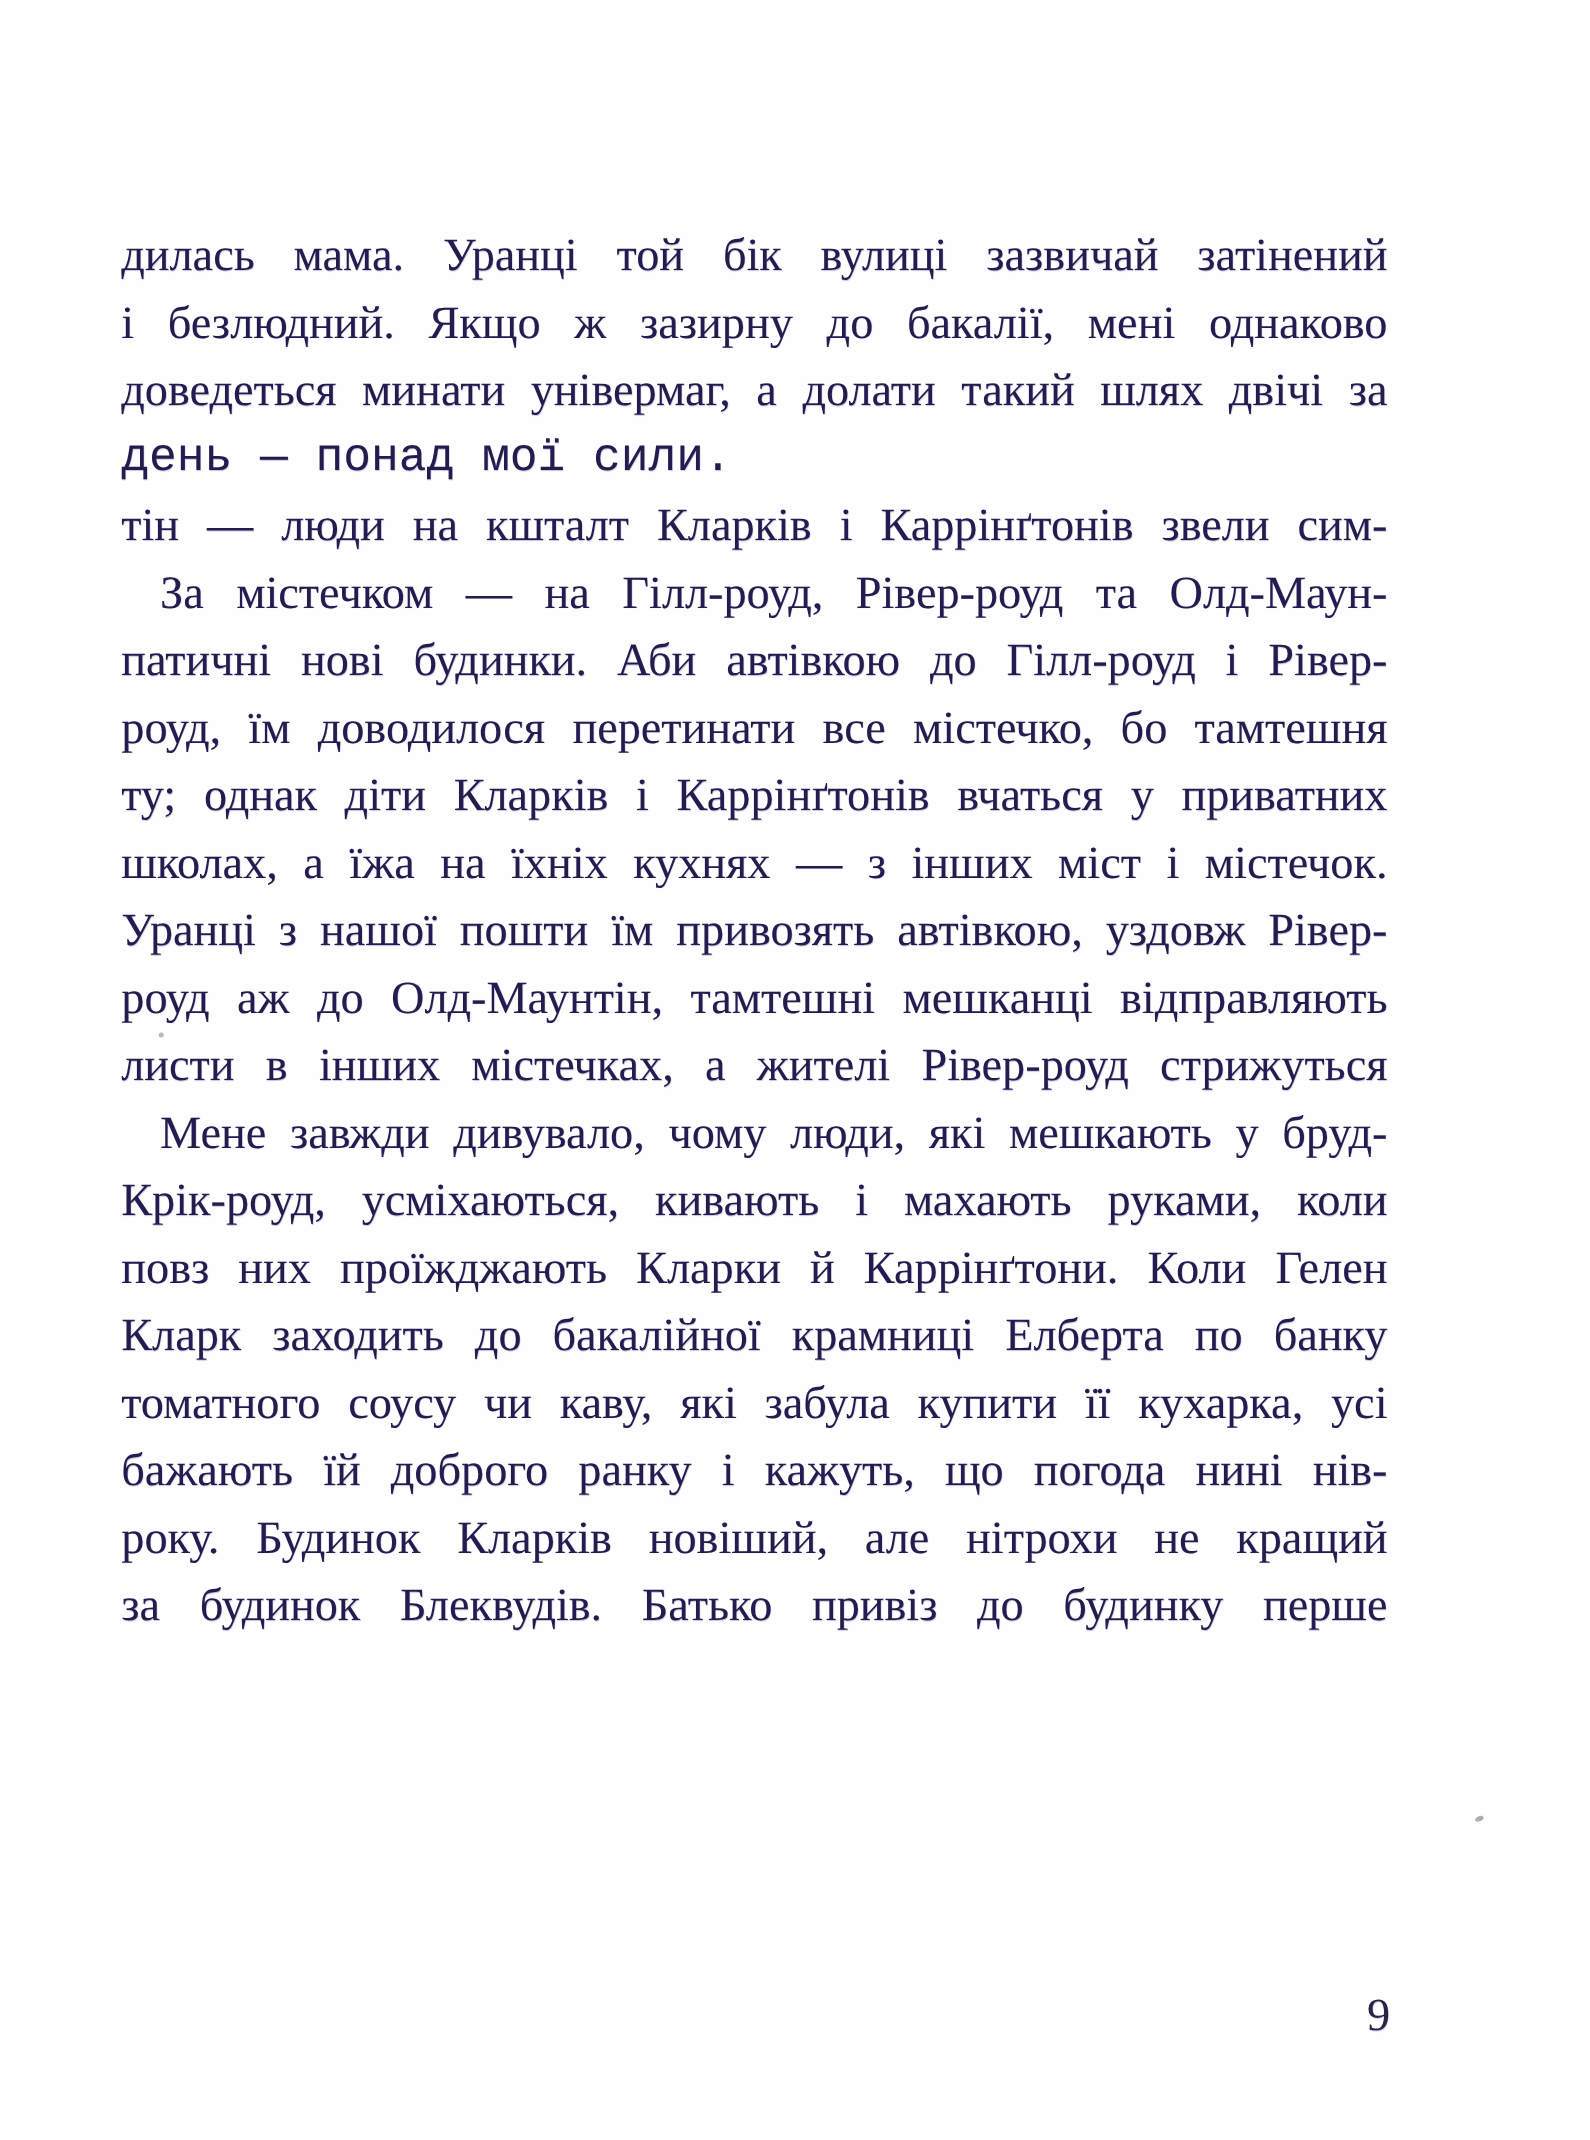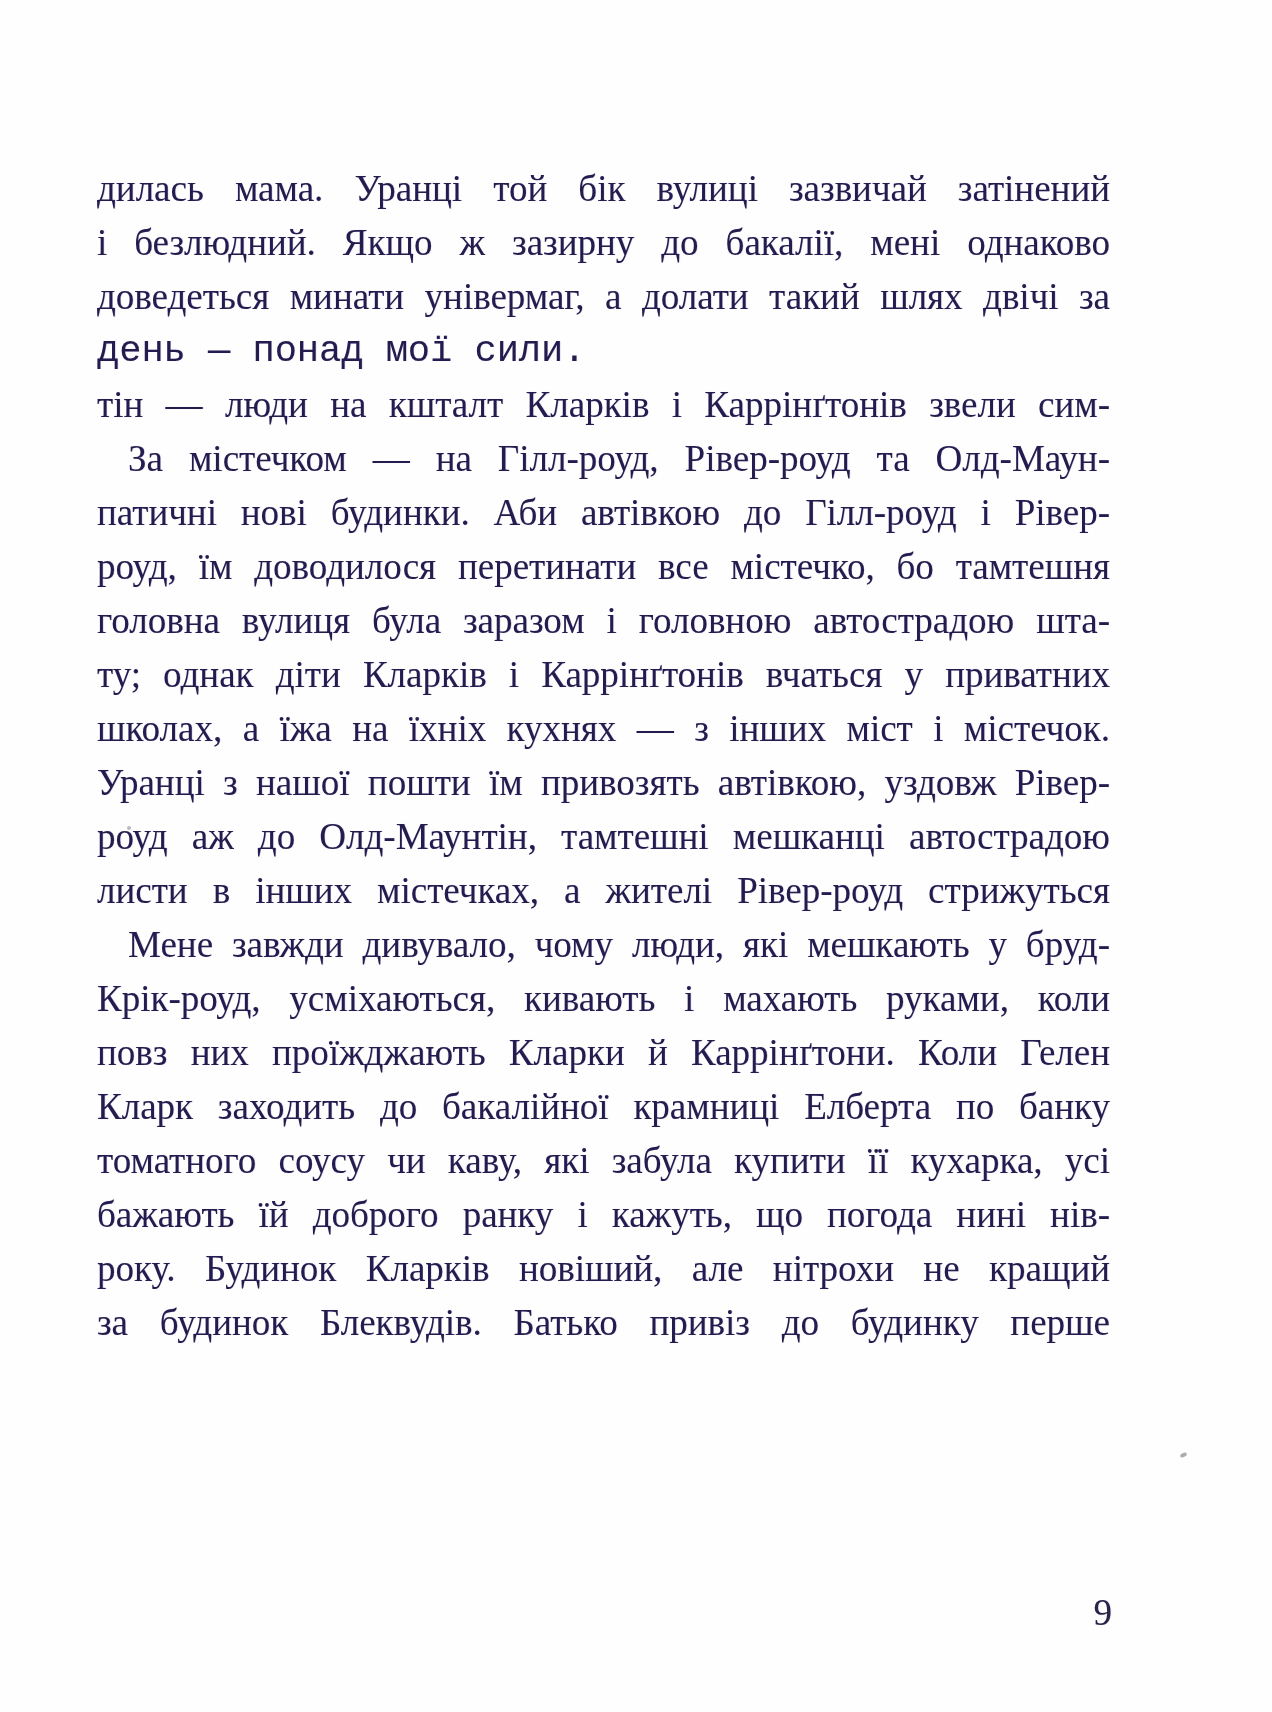--- a/index.html
+++ b/index.html
@@ -10,21 +10,21 @@
   .page {
     position: relative;
     width: 1272px;
     height: 1712px;
     background: #fefefe;
     overflow: hidden;
   }
   .textblock {
     position: absolute;
     left: 97px;
-    top: 162px;
+    top: 178px;
     width: 1013px;
   }
   .line {
     font-family: "Liberation Serif", "DejaVu Serif", serif;
     font-size: 37px;
     line-height: 54px;
     height: 54px;
     color: #241c4e;
     text-align: justify;
     text-align-last: justify;
@@ -77,25 +77,24 @@
 <main class="page">
   <section class="textblock">
     <div class="line">дилась мама. Уранці той бік вулиці зазвичай затінений</div>
     <div class="line">і безлюдний. Якщо ж зазирну до бакалії, мені однаково</div>
     <div class="line">доведеться минати універмаг, а долати такий шлях двічі за</div>
     <div class="line end">день — понад мої сили.</div>
     <div class="line">тін — люди на кшталт Кларків і Каррінґтонів звели сим-</div>
     <div class="line indent">За містечком — на Гілл-роуд, Рівер-роуд та Олд-Маун-</div>
     <div class="line">патичні нові будинки. Аби автівкою до Гілл-роуд і Рівер-</div>
     <div class="line">роуд, їм доводилося перетинати все містечко, бо тамтешня</div>
-    <div class="line">головна вулиця була заразом і головною автострадою шта-</div>
     <div class="line">ту; однак діти Кларків і Каррінґтонів вчаться у приватних</div>
     <div class="line">школах, а їжа на їхніх кухнях — з інших міст і містечок.</div>
     <div class="line">Уранці з нашої пошти їм привозять автівкою, уздовж Рівер-</div>
-    <div class="line">роуд аж до Олд-Маунтін, тамтешні мешканці автострадою</div>
+    <div class="line">роуд аж до Олд-Маунтін, тамтешні мешканці відправляють</div>
     <div class="line">листи в інших містечках, а жителі Рівер-роуд стрижуться</div>
     <div class="line indent">Мене завжди дивувало, чому люди, які мешкають у бруд-</div>
     <div class="line">Крік-роуд, усміхаються, кивають і махають руками, коли</div>
     <div class="line">повз них проїжджають Кларки й Каррінґтони. Коли Гелен</div>
     <div class="line">Кларк заходить до бакалійної крамниці Елберта по банку</div>
     <div class="line">томатного соусу чи каву, які забула купити її кухарка, усі</div>
     <div class="line">бажають їй доброго ранку і кажуть, що погода нині нів-</div>
     <div class="line">року. Будинок Кларків новіший, але нітрохи не кращий</div>
     <div class="line">за будинок Блеквудів. Батько привіз до будинку перше</div>
   </section>

